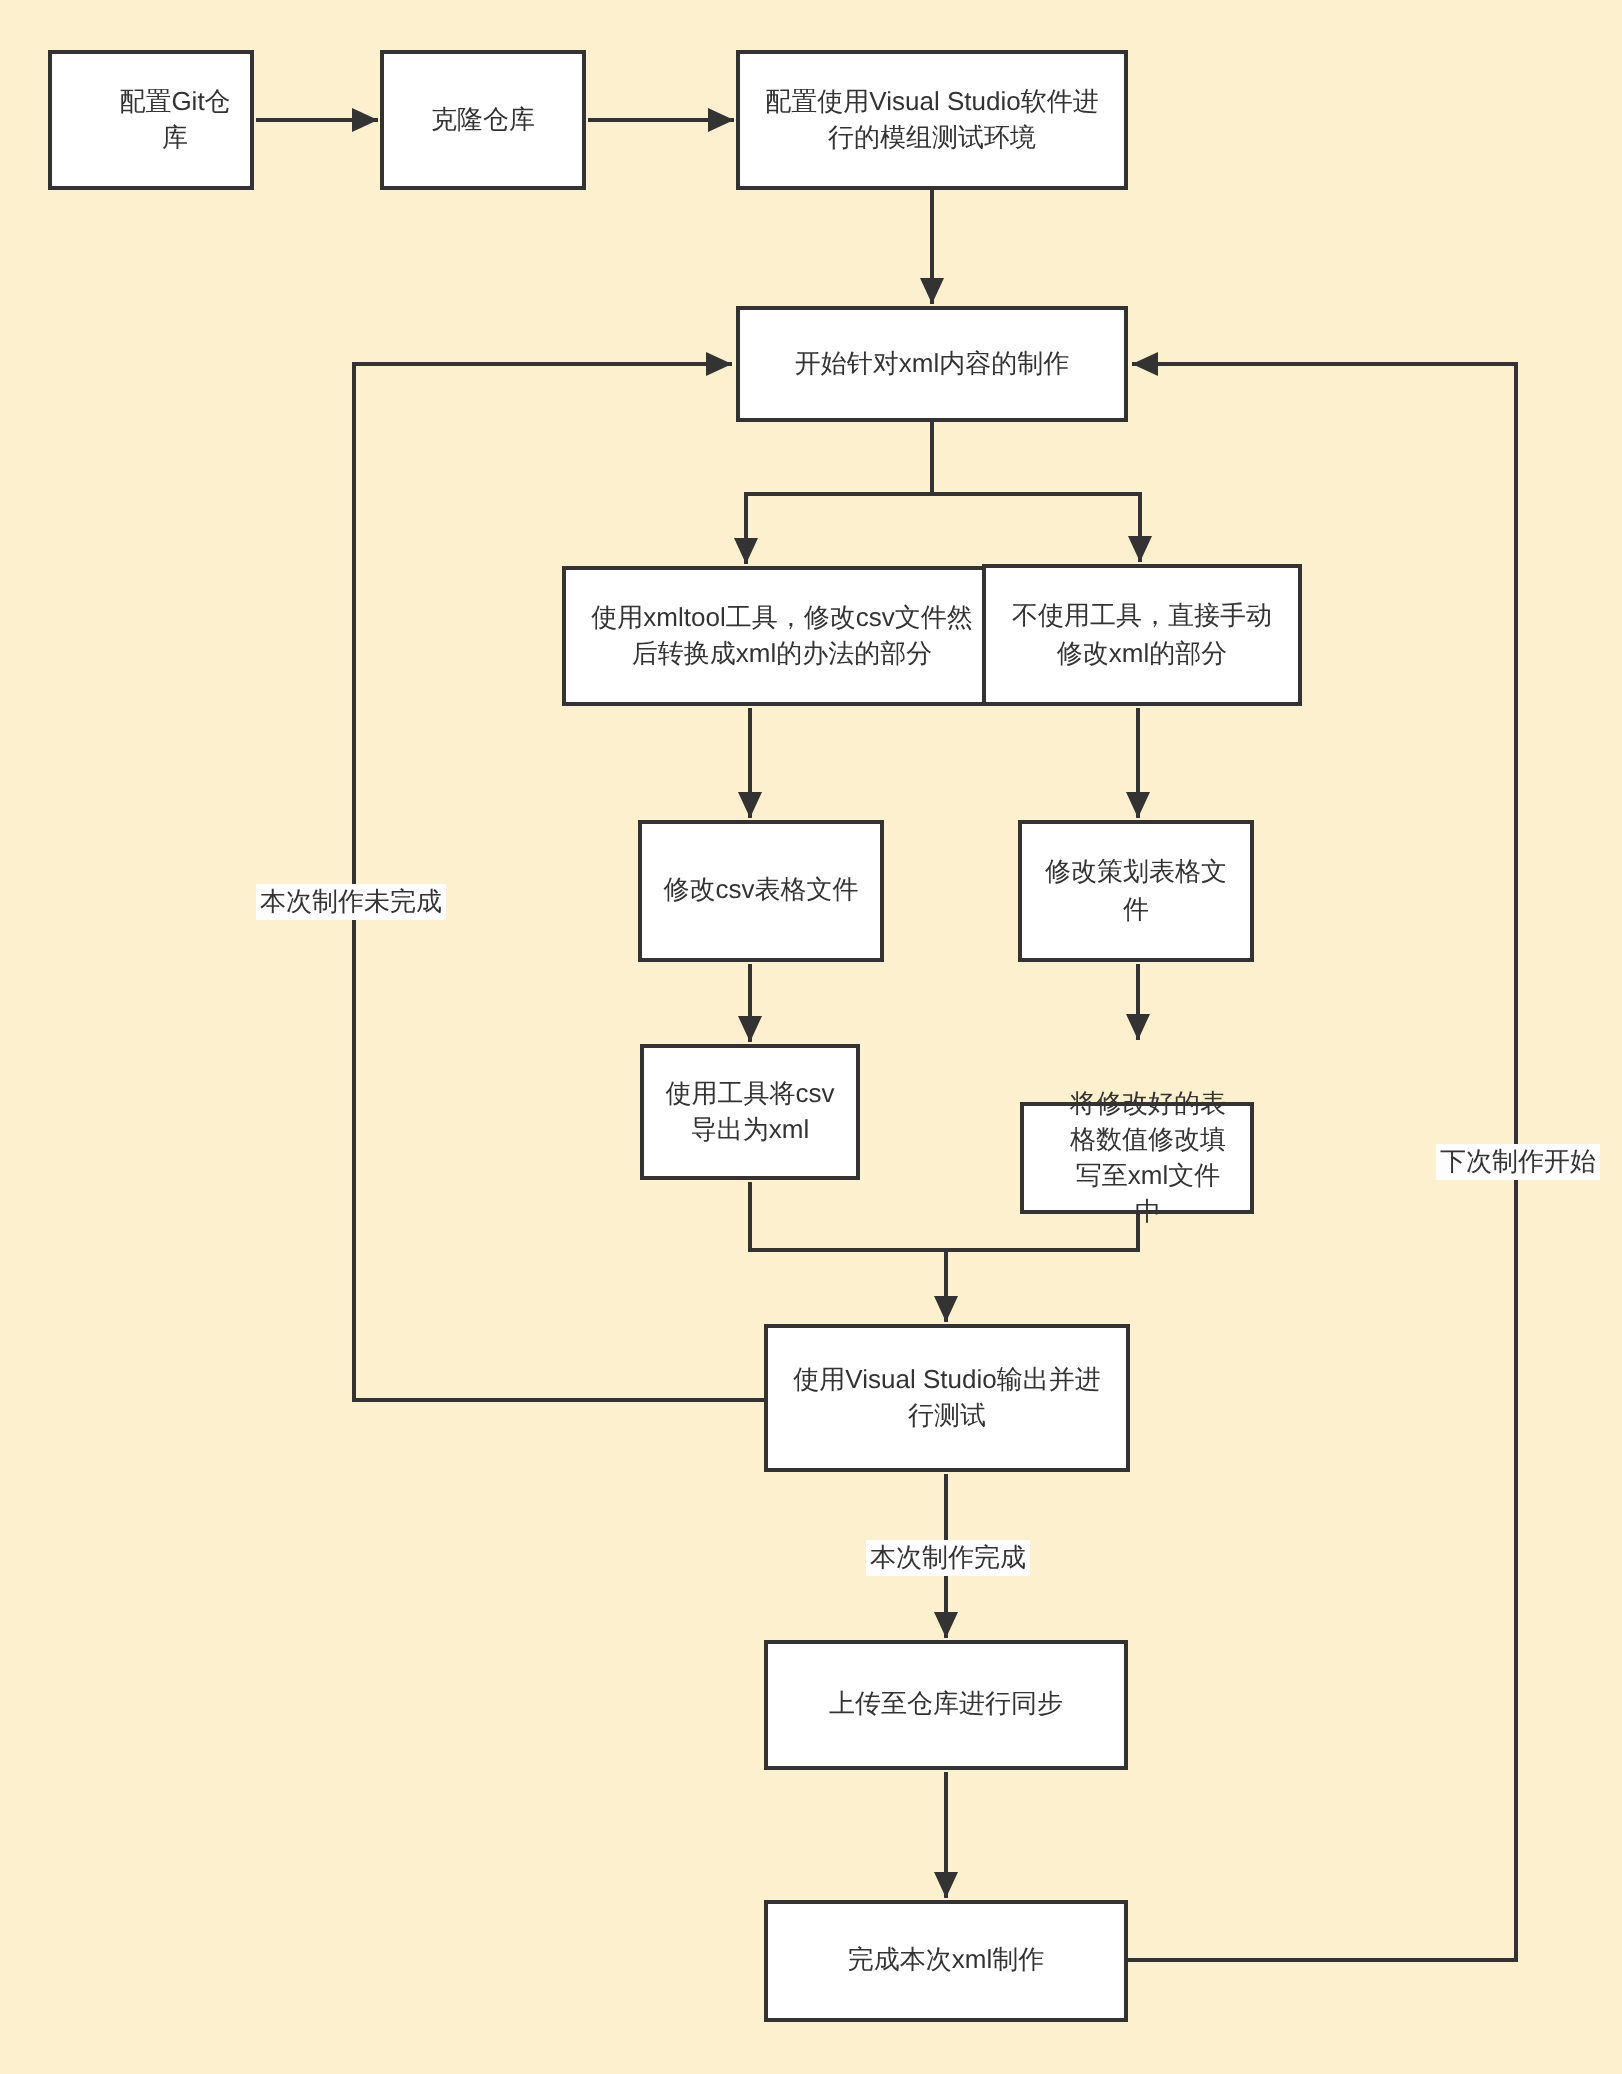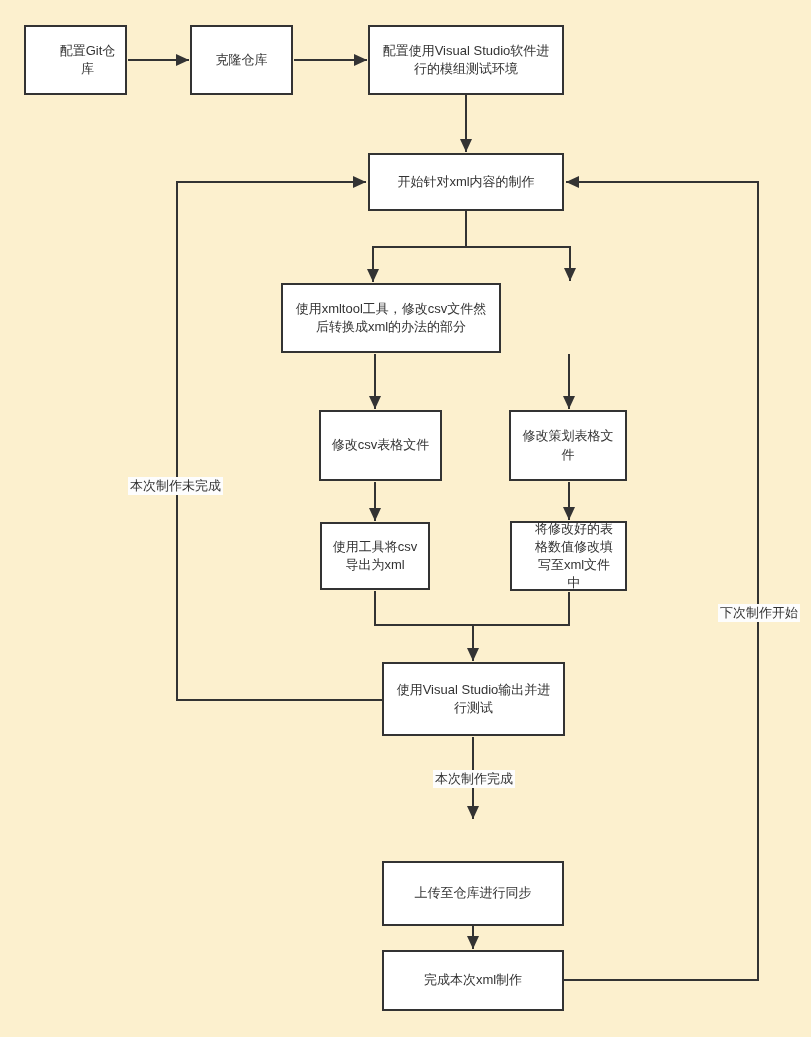--- a/index.html
+++ b/index.html
@@ -97,48 +97,51 @@
   </div>
 
   <div class="node" style="left:368px;top:153px;width:196px;height:58px;">
     <span>开始针对xml内容的制作</span>
   </div>
 
   <div class="node" style="left:281px;top:283px;width:220px;height:70px;">
     <span>使用xmltool工具，修改csv文件然后转换成xml的办法的部分</span>
   </div>
 
+  <div class="node" style="left:491px;top:282px;width:160px;height:71px;">
+    <span>不使用工具，直接手动修改xml的部分</span>
+  </div>
 
   <div class="node" style="left:319px;top:410px;width:123px;height:71px;">
     <span>修改csv表格文件</span>
   </div>
 
   <div class="node" style="left:320px;top:522px;width:110px;height:68px;">
     <span>使用工具将csv导出为xml</span>
   </div>
 
   <div class="node" style="left:509px;top:410px;width:118px;height:71px;">
     <span>修改策划表格文件</span>
   </div>
 
-  <div class="node" style="left:510px;top:521px;width:117px;height:70px;padding-left:20px;">
+  <div class="node" style="left:510px;top:551px;width:117px;height:56px;padding-left:20px;">
     <span>将修改好的表格数值修改填写至xml文件中</span>
   </div>
 
   <div class="node" style="left:382px;top:662px;width:183px;height:74px;">
     <span>使用Visual Studio输出并进行测试</span>
   </div>
 
-  <div class="node" style="left:382px;top:820px;width:182px;height:65px;margin-top:41px;">
+  <div class="node" style="left:382px;top:820px;width:182px;height:65px;">
     <span>上传至仓库进行同步</span>
   </div>
 
   <div class="node" style="left:382px;top:950px;width:182px;height:61px;">
     <span>完成本次xml制作</span>
   </div>
 
   <div class="edge-label" style="left:433px;top:770px;text-align:right;">本次制作完成</div>
 
-  <div class="edge-label" style="left:128px;top:442px;margin-top:35px;">本次制作未完成</div>
+  <div class="edge-label" style="left:128px;top:442px;">本次制作未完成</div>
 
-  <div class="edge-label" style="left:718px;top:572px;margin-top:32px;">下次制作开始</div>
+  <div class="edge-label" style="left:718px;top:572px;">下次制作开始</div>
 
 </div>
 
 </body></html>

